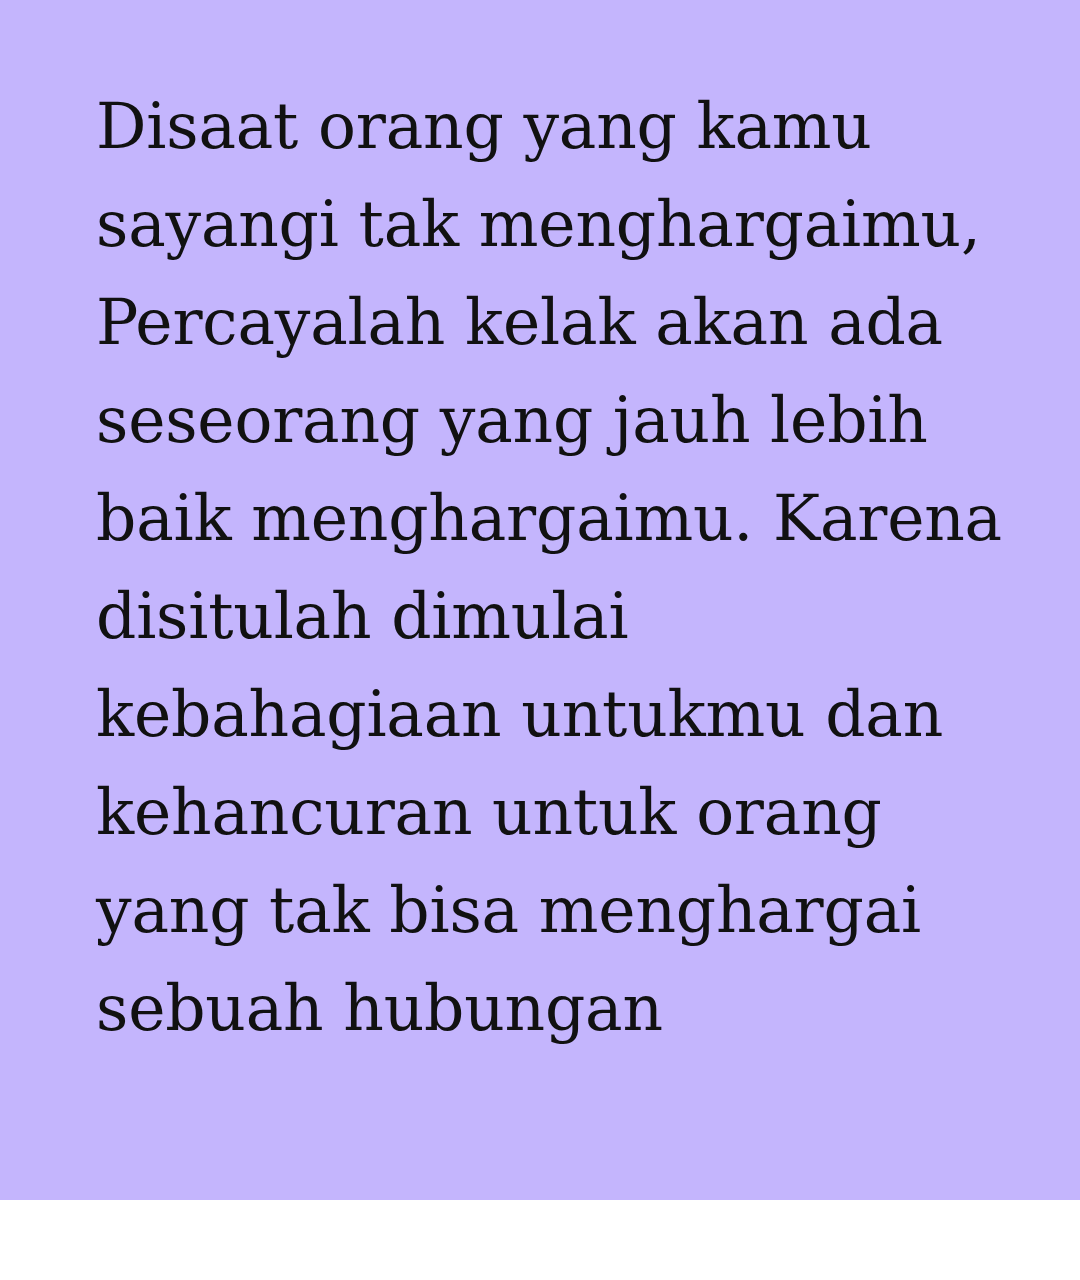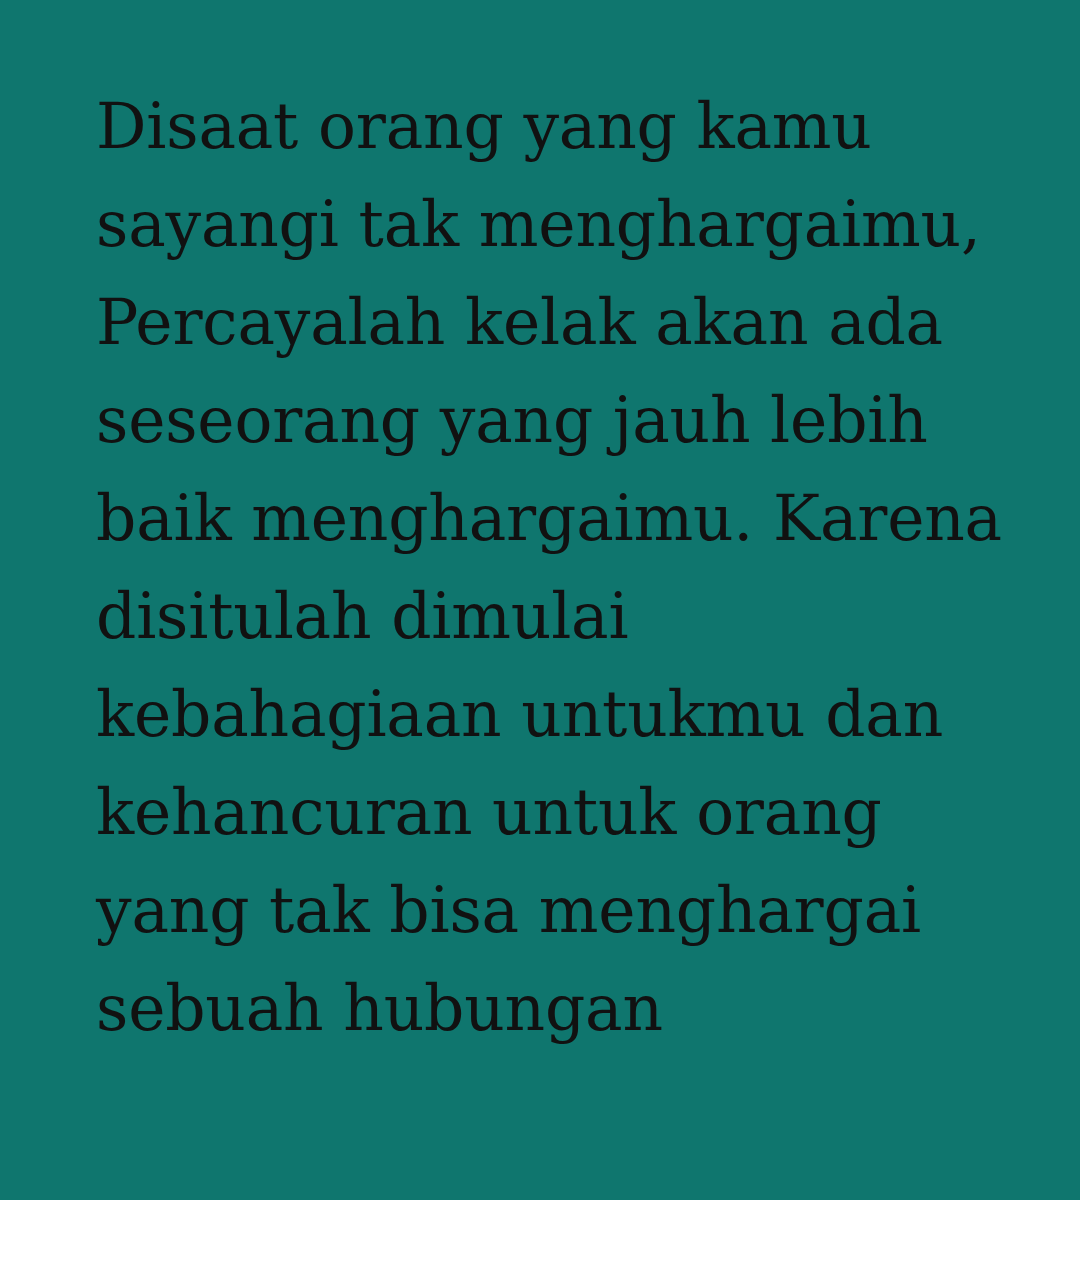--- a/index.html
+++ b/index.html
@@ -10,21 +10,21 @@
     width: 1080px;
     height: 1280px;
     background: #ffffff;
     font-family: "DejaVu Serif", serif;
     overflow: hidden;
   }
   .quote-card {
     box-sizing: border-box;
     width: 1080px;
     height: 1200px;
-    background: #0f766e;
+    background: #c4b5fd;
     padding: 78px 52px 0 96px;
     display: block;
   }
   .quote-text {
     font-family: "DejaVu Serif", serif;
     font-size: 63px;
     line-height: 98px;
     color: #111111;
     font-weight: 400;
     letter-spacing: -0.2px;

